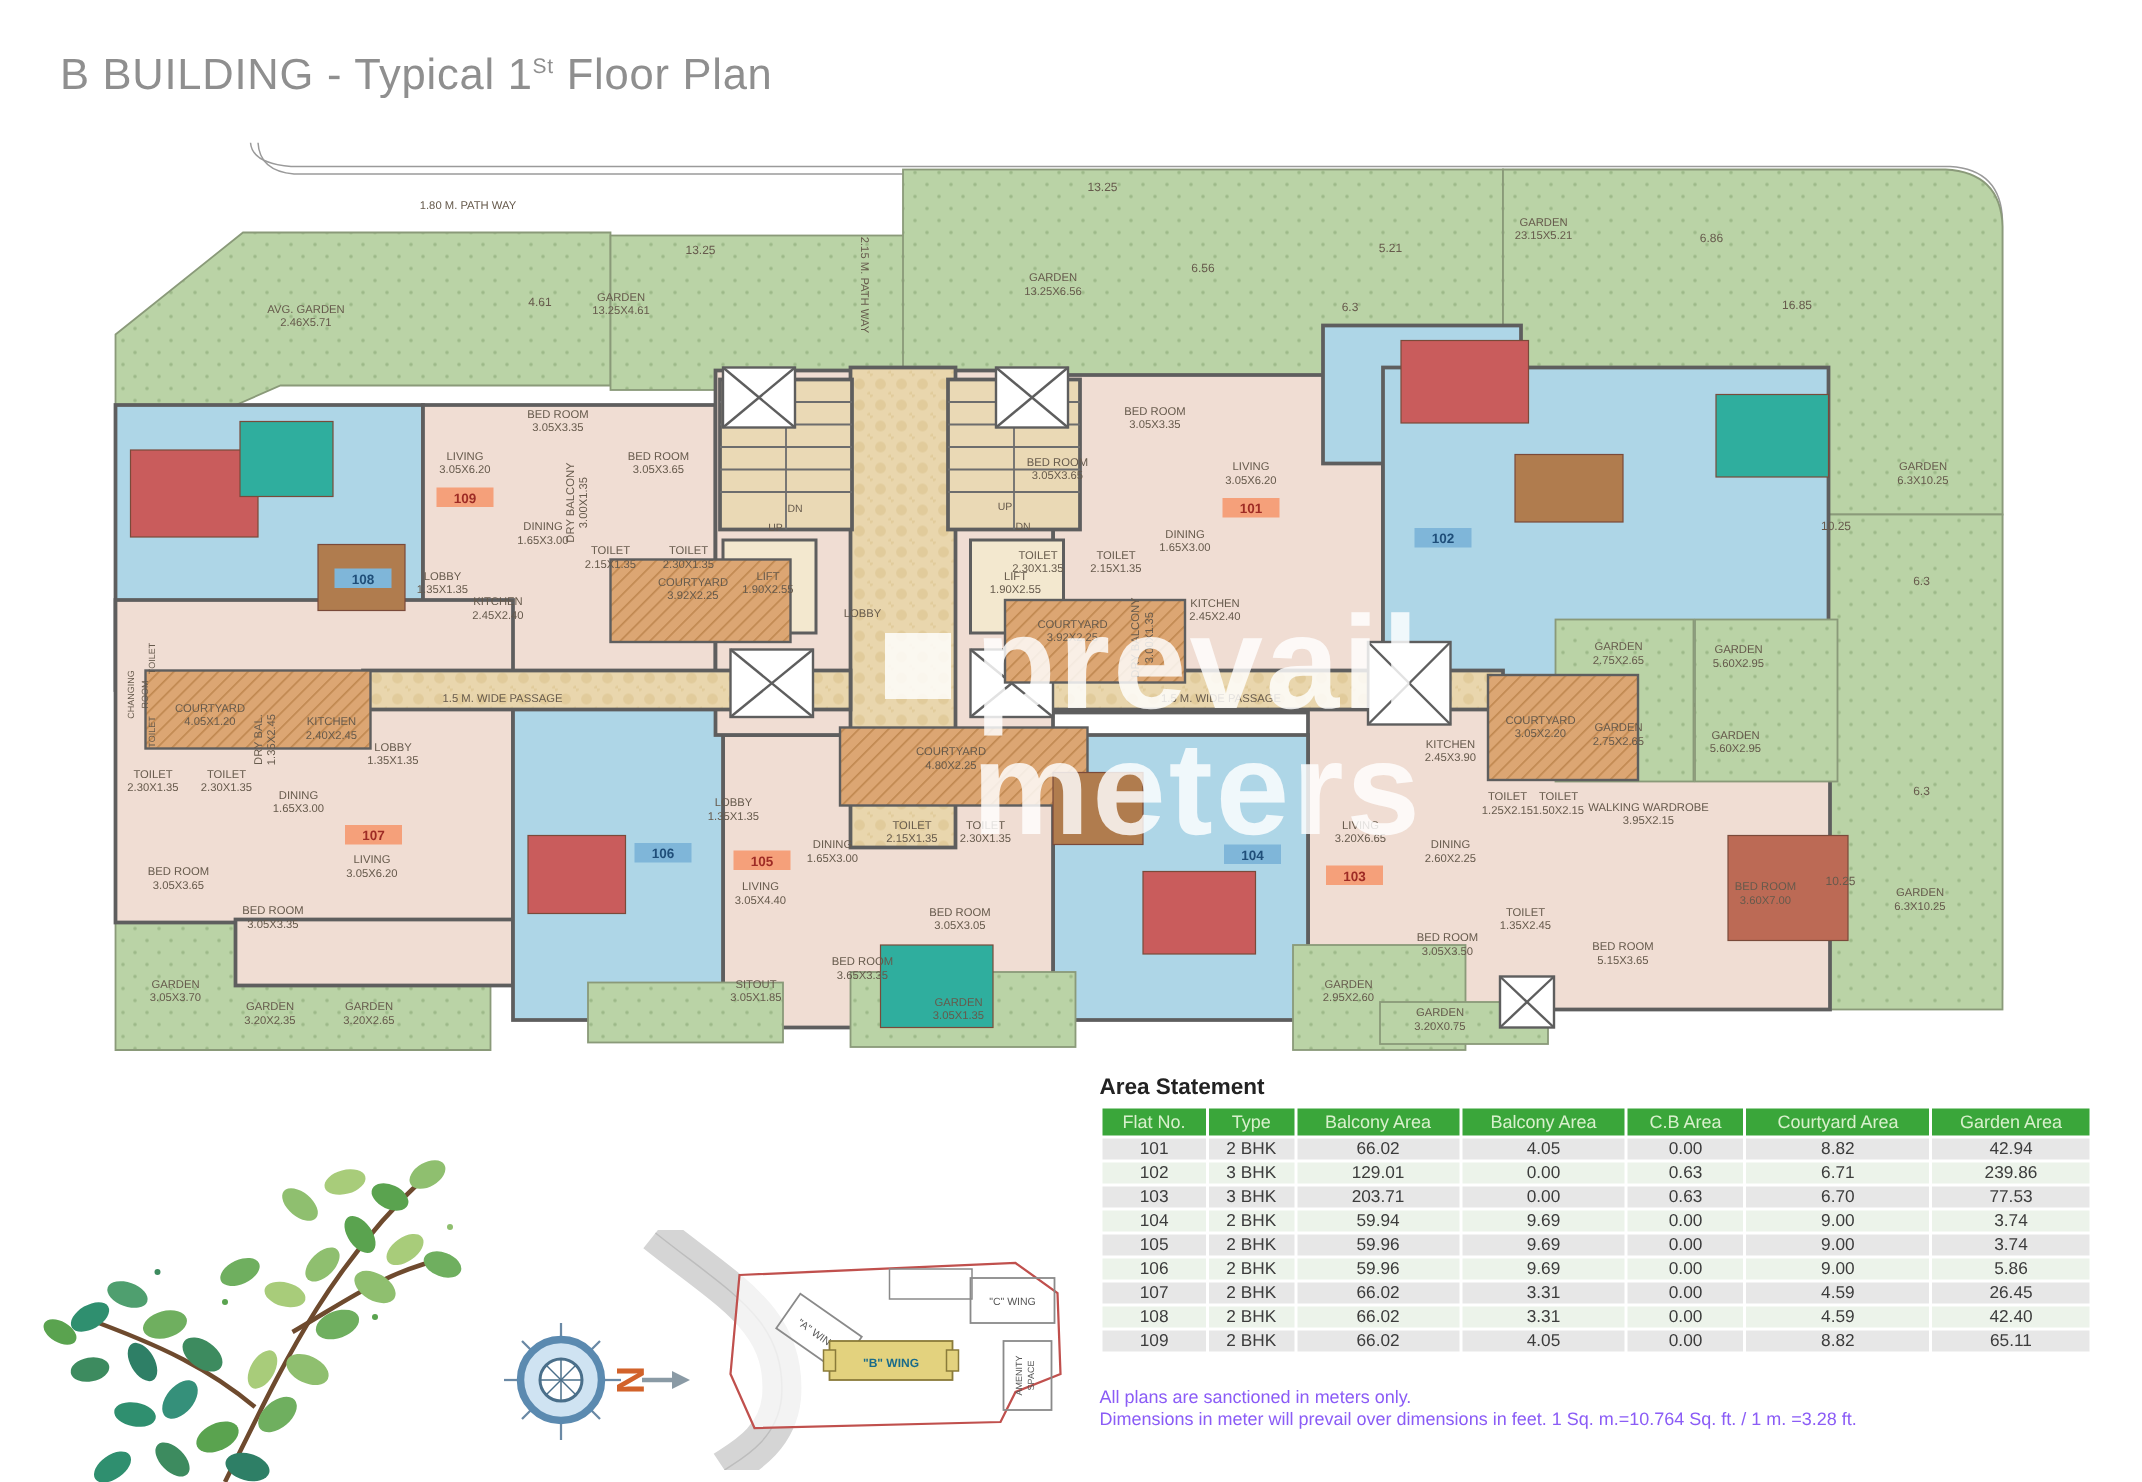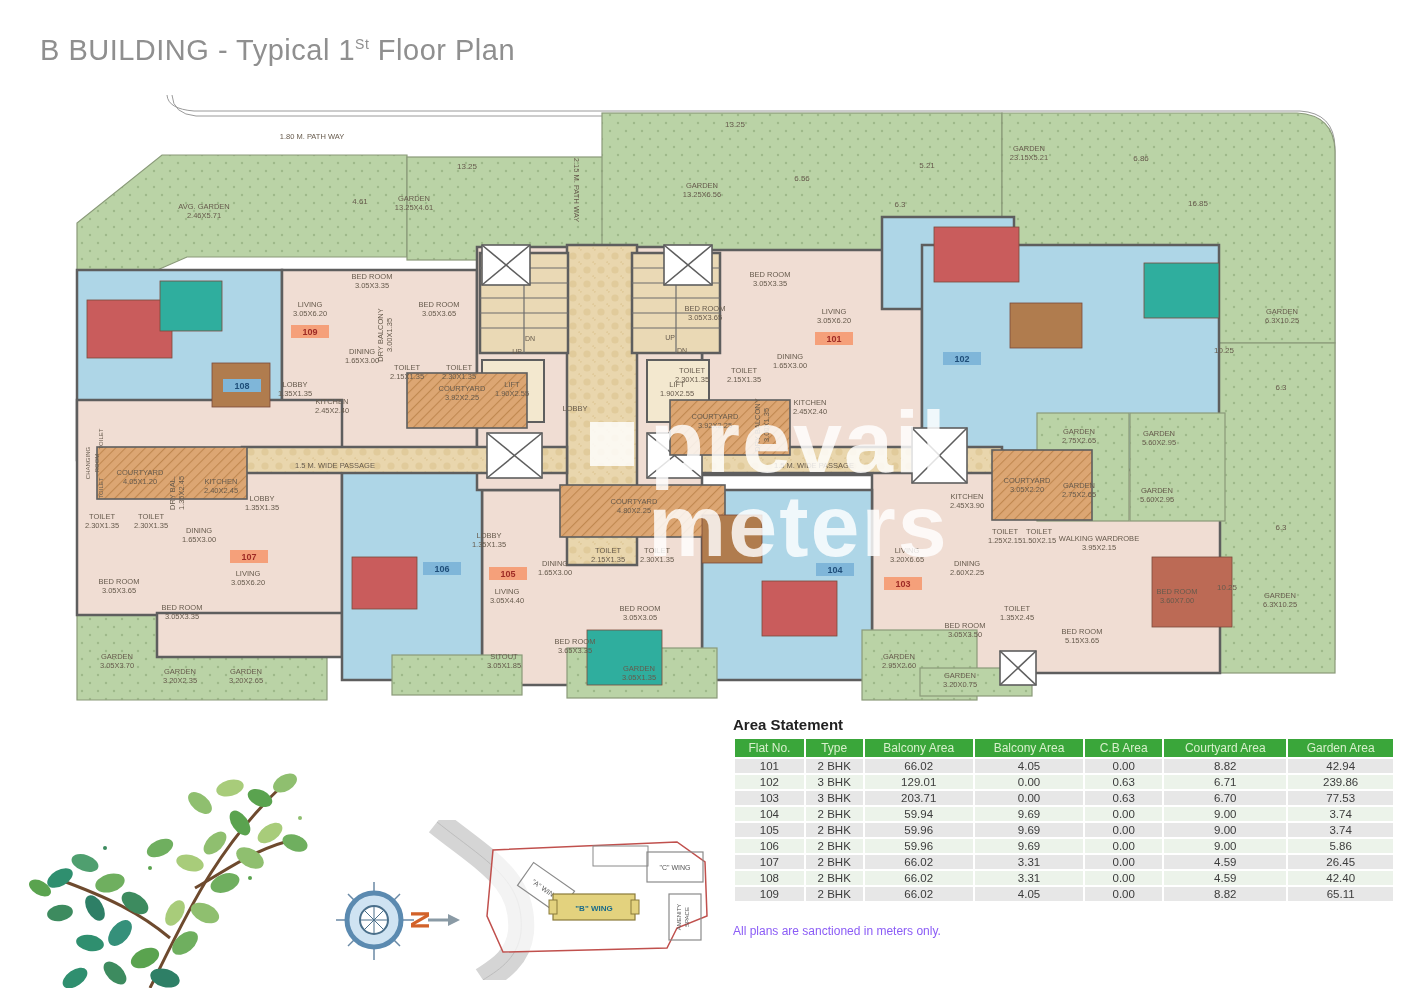--- a/index.html
+++ b/index.html
@@ -504,15 +504,16 @@
             <td>0.00</td>
             <td>8.82</td>
             <td>65.11</td>
           </tr>
         </tbody>
     </table>
   </div>
 
   <div id="notes">
       <div>All plans are sanctioned in meters only.</div>
+      <div>Dimensions in meter will prevail over dimensions in feet. 1 Sq. m.=10.764 Sq. ft. / 1 m. =3.28 ft.</div>
     </div>
 
 </div>
 
 </body></html>

